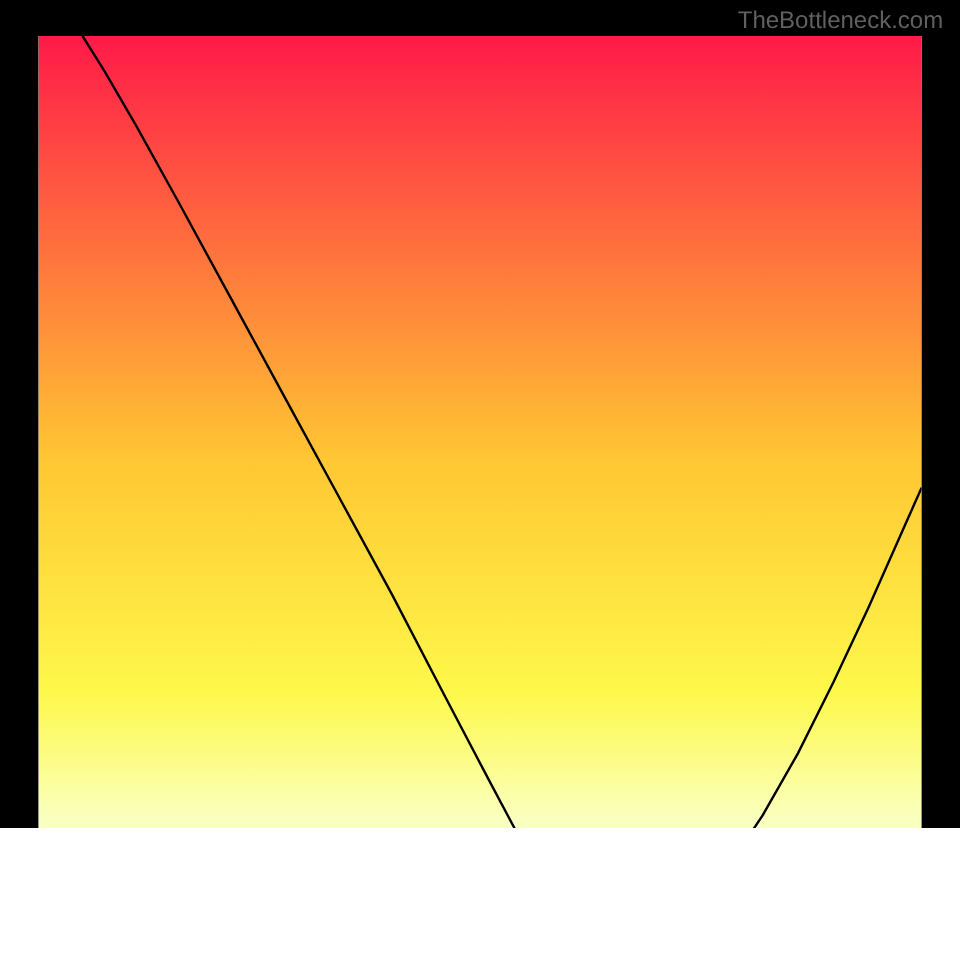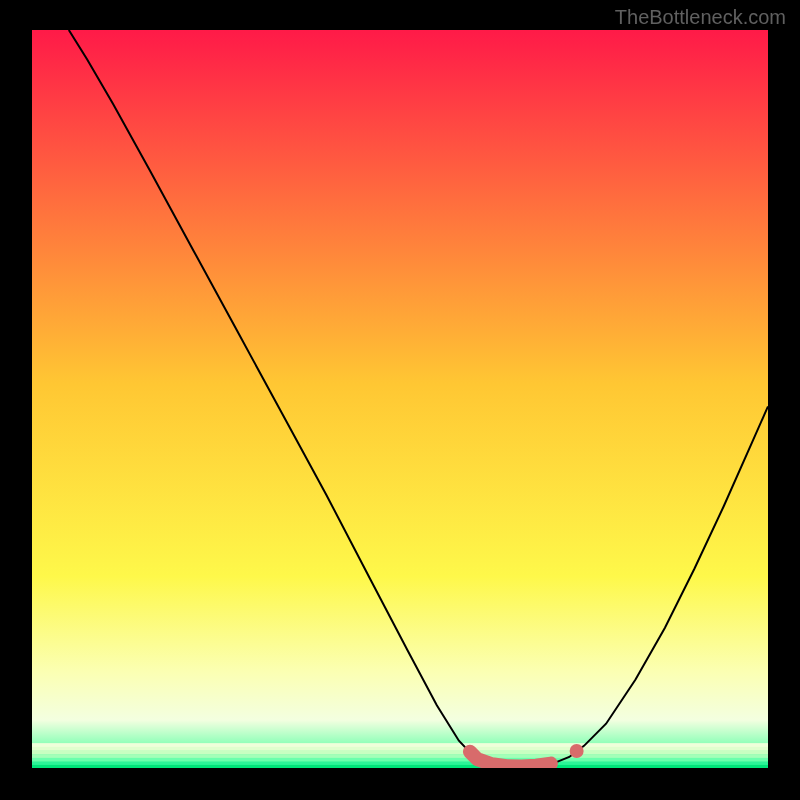--- a/index.html
+++ b/index.html
@@ -3,21 +3,21 @@
 <meta charset="utf-8">
 <style>
   body {
     margin: 0;
     padding: 0;
     background: #ffffff;
     font-family: Arial, sans-serif;
   }
   .chart-container {
     width: 800px;
-    height: 800px;
+    height: 690px;
     position: relative;
   }
   .watermark {
     position: absolute;
     top: 6px;
     right: 14px;
     color: #606060;
     font-size: 20px;
     font-family: Arial, sans-serif;
     z-index: 10;

